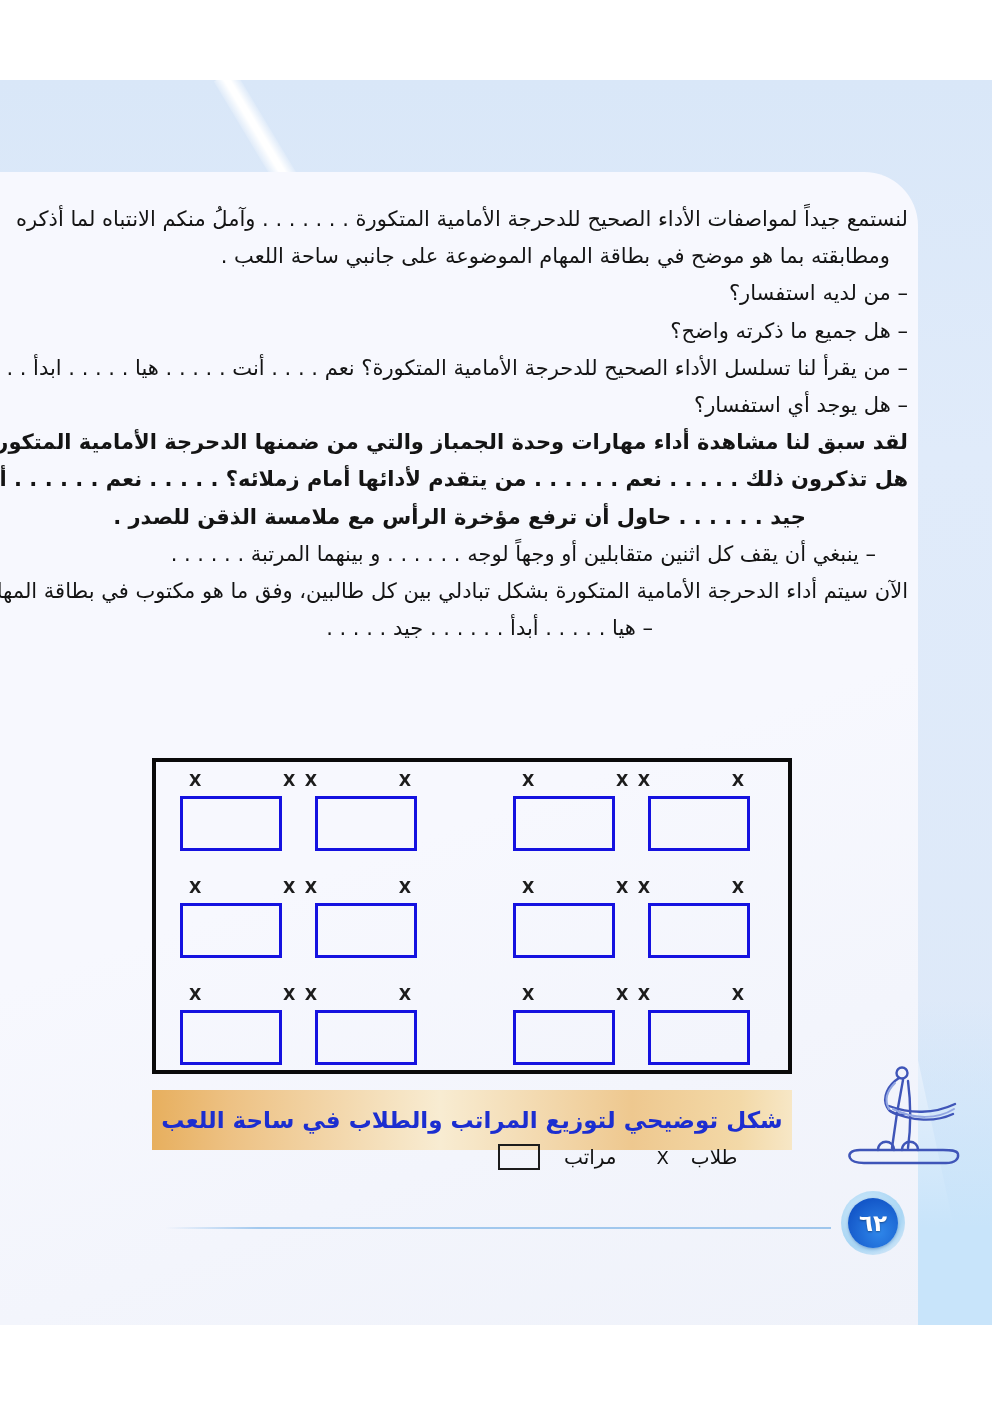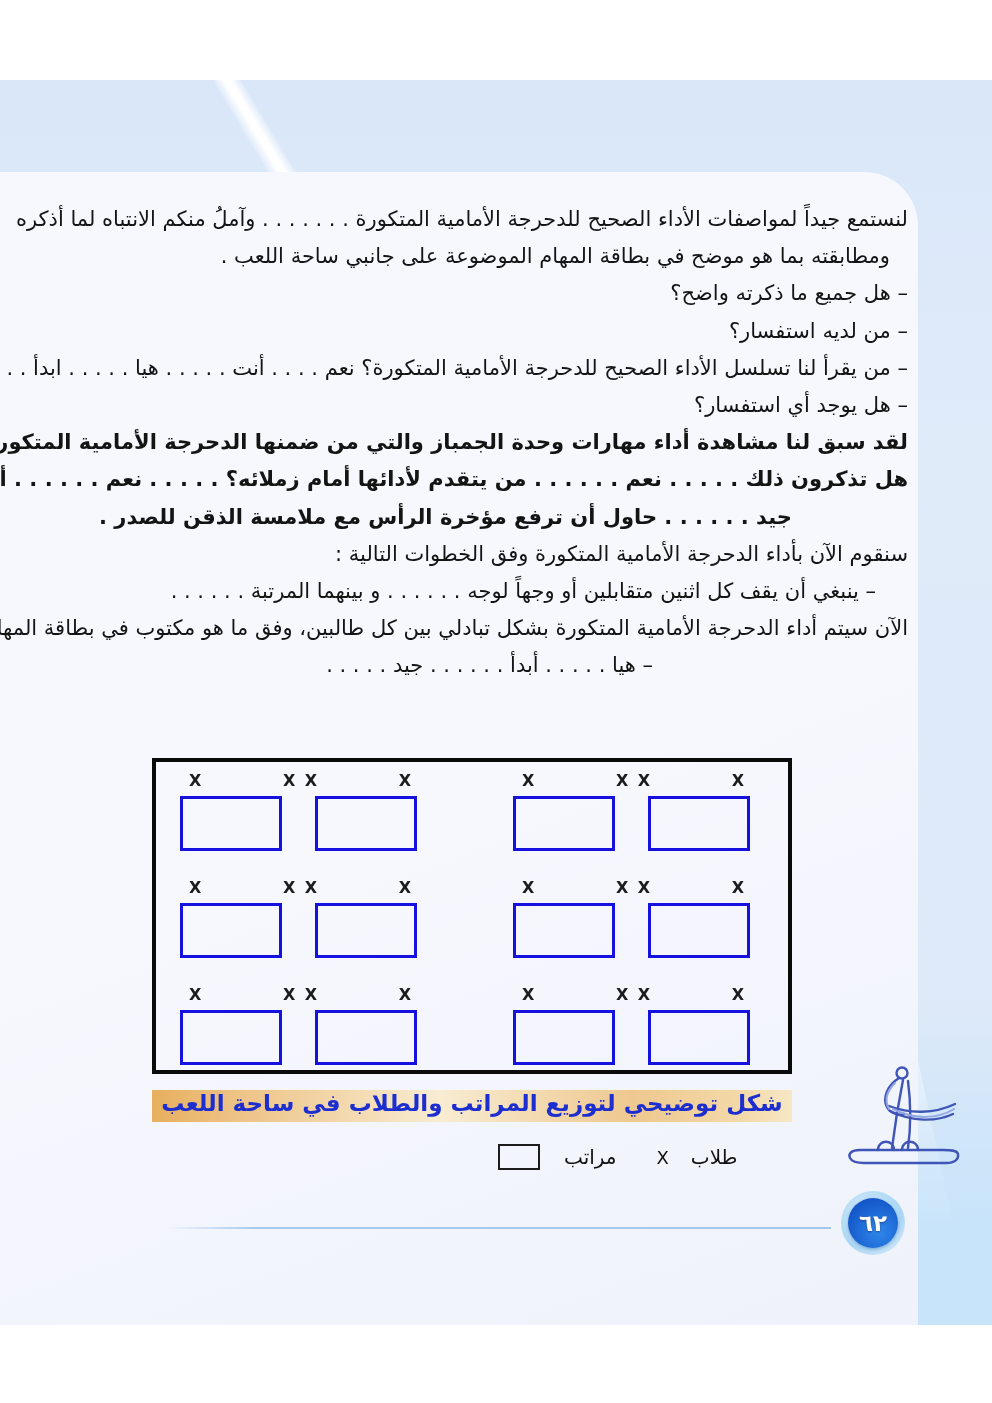--- a/index.html
+++ b/index.html
@@ -33,23 +33,23 @@
     border:4px solid #0a0a0a;padding:8px 38px 0 24px;}
   .d-row{display:flex;justify-content:space-between;margin-bottom:26px;}
   .d-group{width:237px;}
   .x-line{display:flex;justify-content:space-between;height:22px;line-height:22px;
     font-weight:700;font-size:16px;color:#1c1c1c;padding:0 4px 0 9px;margin-bottom:4px;}
   .x-line span{letter-spacing:2px;}
   .mats{display:flex;gap:33px;}
   .mat{width:102px;height:55px;box-sizing:border-box;border:3px solid #1512e0;background:transparent;}
 
   
-  .caption-bar{position:absolute;left:152px;top:1090px;width:640px;height:32px;
+  .caption-bar{position:absolute;left:152px;top:1090px;width:640px;height:60px;
     background:linear-gradient(90deg,#e7af5e 0%,#edc183 12%,#f8ecd2 45%,#eec88f 75%,#f3d9a8 92%,#f7e7c6 100%);
-    display:flex;align-items:flex-start;justify-content:center;}
+    display:flex;align-items:center;justify-content:center;}
   .caption-bar .caption-text{font-weight:700;font-size:23px;color:#1c2ed0;direction:rtl;}
 
   
   .legend{position:absolute;left:498px;top:1141px;height:32px;display:flex;align-items:center;
     font-size:20px;color:#111;gap:14px;}
   .legend .swatch{width:38px;height:22px;border:2px solid #1c1c1c;background:transparent;margin-right:10px;}
   .legend .lbl{margin-right:26px;}
   .legend .xsym{margin-right:8px;font-size:18px;}
 
   
@@ -75,28 +75,27 @@
   <div class="band-clip">
     <div class="band-stripe"></div>
   </div>
   <div class="card"></div>
   <div class="card-wedge"></div>
   <div class="band-bright"></div>
 
   <div class="text-block" id="text-block" dir="rtl">
       <div class="line">لنستمع جيداً لمواصفات الأداء الصحيح للدحرجة الأمامية المتكورة . . . . . . . وآملُ منكم الانتباه لما أذكره</div>
       <div class="line" style="margin-right: 18px;">ومطابقته بما هو موضح في بطاقة المهام الموضوعة على جانبي ساحة اللعب .</div>
+      <div class="line">– من لديه استفسار؟</div>
       <div class="line">– هل جميع ما ذكرته واضح؟</div>
-      <div class="line">– من لديه استفسار؟</div>
       <div class="line">– من يقرأ لنا تسلسل الأداء الصحيح للدحرجة الأمامية المتكورة؟ نعم . . . . أنت . . . . . هيا . . . . . ابدأ . . .</div>
       <div class="line">– هل يوجد أي استفسار؟</div>
       <div class="line bold">لقد سبق لنا مشاهدة أداء مهارات وحدة الجمباز والتي من ضمنها الدحرجة الأمامية المتكورة . . . .</div>
       <div class="line bold">هل تذكرون ذلك . . . . . نعم . . . . . . من يتقدم لأدائها أمام زملائه؟ . . . . . نعم . . . . . . أنت . . . . .</div>
-      <div class="line bold" style="margin-right: 102px; text-align: center;">جيد . . . . . . حاول أن ترفع مؤخرة الرأس مع ملامسة الذقن للصدر .</div>
-      <div class="line">سنقوم الآن بأداء الدحرجة الأمامية المتكورة وفق الخطوات التالية :</div>
+      <div class="line bold" style="margin-right: 102px;">جيد . . . . . . حاول أن ترفع مؤخرة الرأس مع ملامسة الذقن للصدر .</div>
       <div class="line" style="margin-right: 32px;">– ينبغي أن يقف كل اثنين متقابلين أو وجهاً لوجه . . . . . . و بينهما المرتبة . . . . . .</div>
       <div class="line">الآن سيتم أداء الدحرجة الأمامية المتكورة بشكل تبادلي بين كل طالبين، وفق ما هو مكتوب في بطاقة المهام . . . .</div>
       <div class="line" style="margin-right: 255px;">– هيا . . . . . أبدأ . . . . . . جيد . . . . .</div>
     </div>
 
   <div class="mat-box" id="mat-box">
       <div class="d-row">
         <div class="d-group">
           <div class="x-line">
             <span>X</span>

